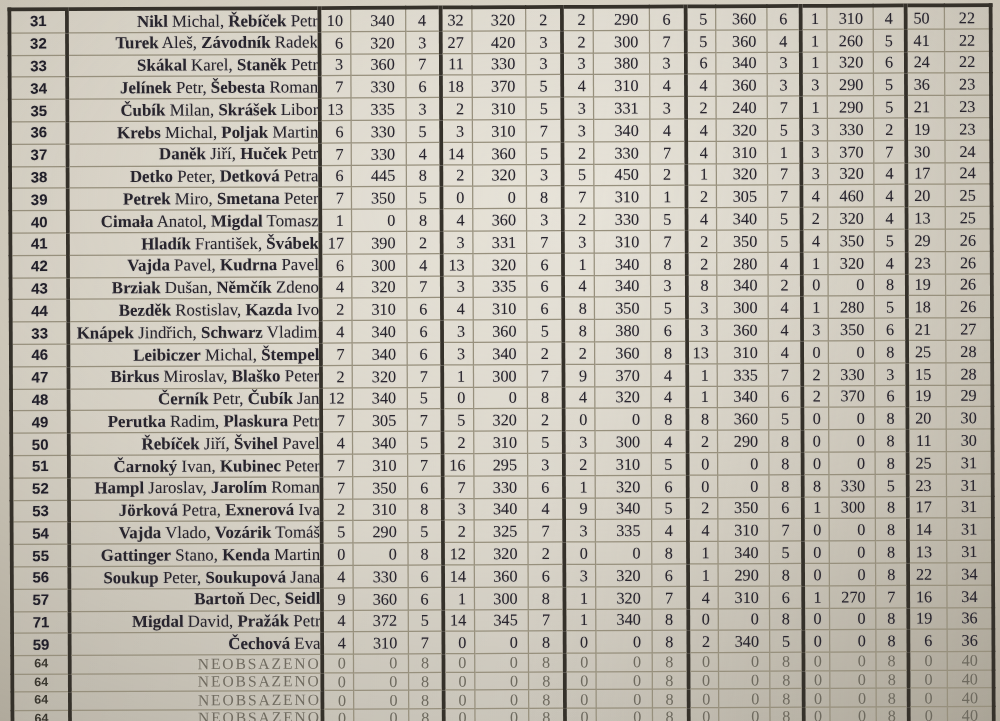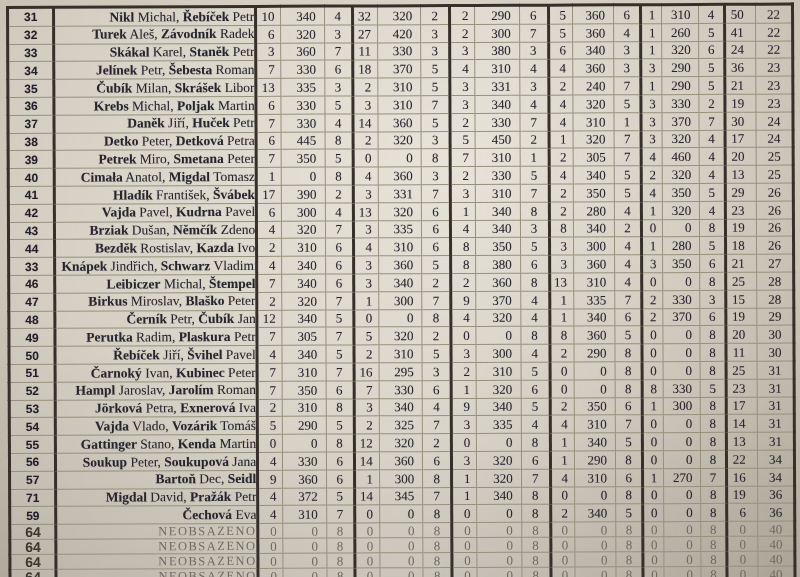--- a/index.html
+++ b/index.html
@@ -31,21 +31,21 @@
     text-align:center;color:#211f29;
   }
   td.players{border-left:3px solid #35312a;padding-left:5px;font-size:13.5px;text-align:right;}
   td.players .b{font-weight:bold;}
   td.num{text-align:right;padding-right:6px;}
   td.score{text-align:right;padding-right:8px;}
   td.pl{text-align:center;padding-right:0;}
   td.fin{text-align:right;padding-right:11px;}
   tr.empty td{height:13.6px;color:#6e6a5f;text-shadow:none;}
   tr.empty td.players{font-size:12.5px;letter-spacing:1.5px;color:#716c61;}
-  tr.empty td.rank{color:#3a372f;font-size:14px;}
+  tr.empty td.rank{color:#3a372f;font-size:10px;}
 </style>
 </head>
 <body>
 
 <div class="paper">
   <table>
     <colgroup>
       <col style="width:46px">
         <col style="width:201px">
       <col style="width:25px">

